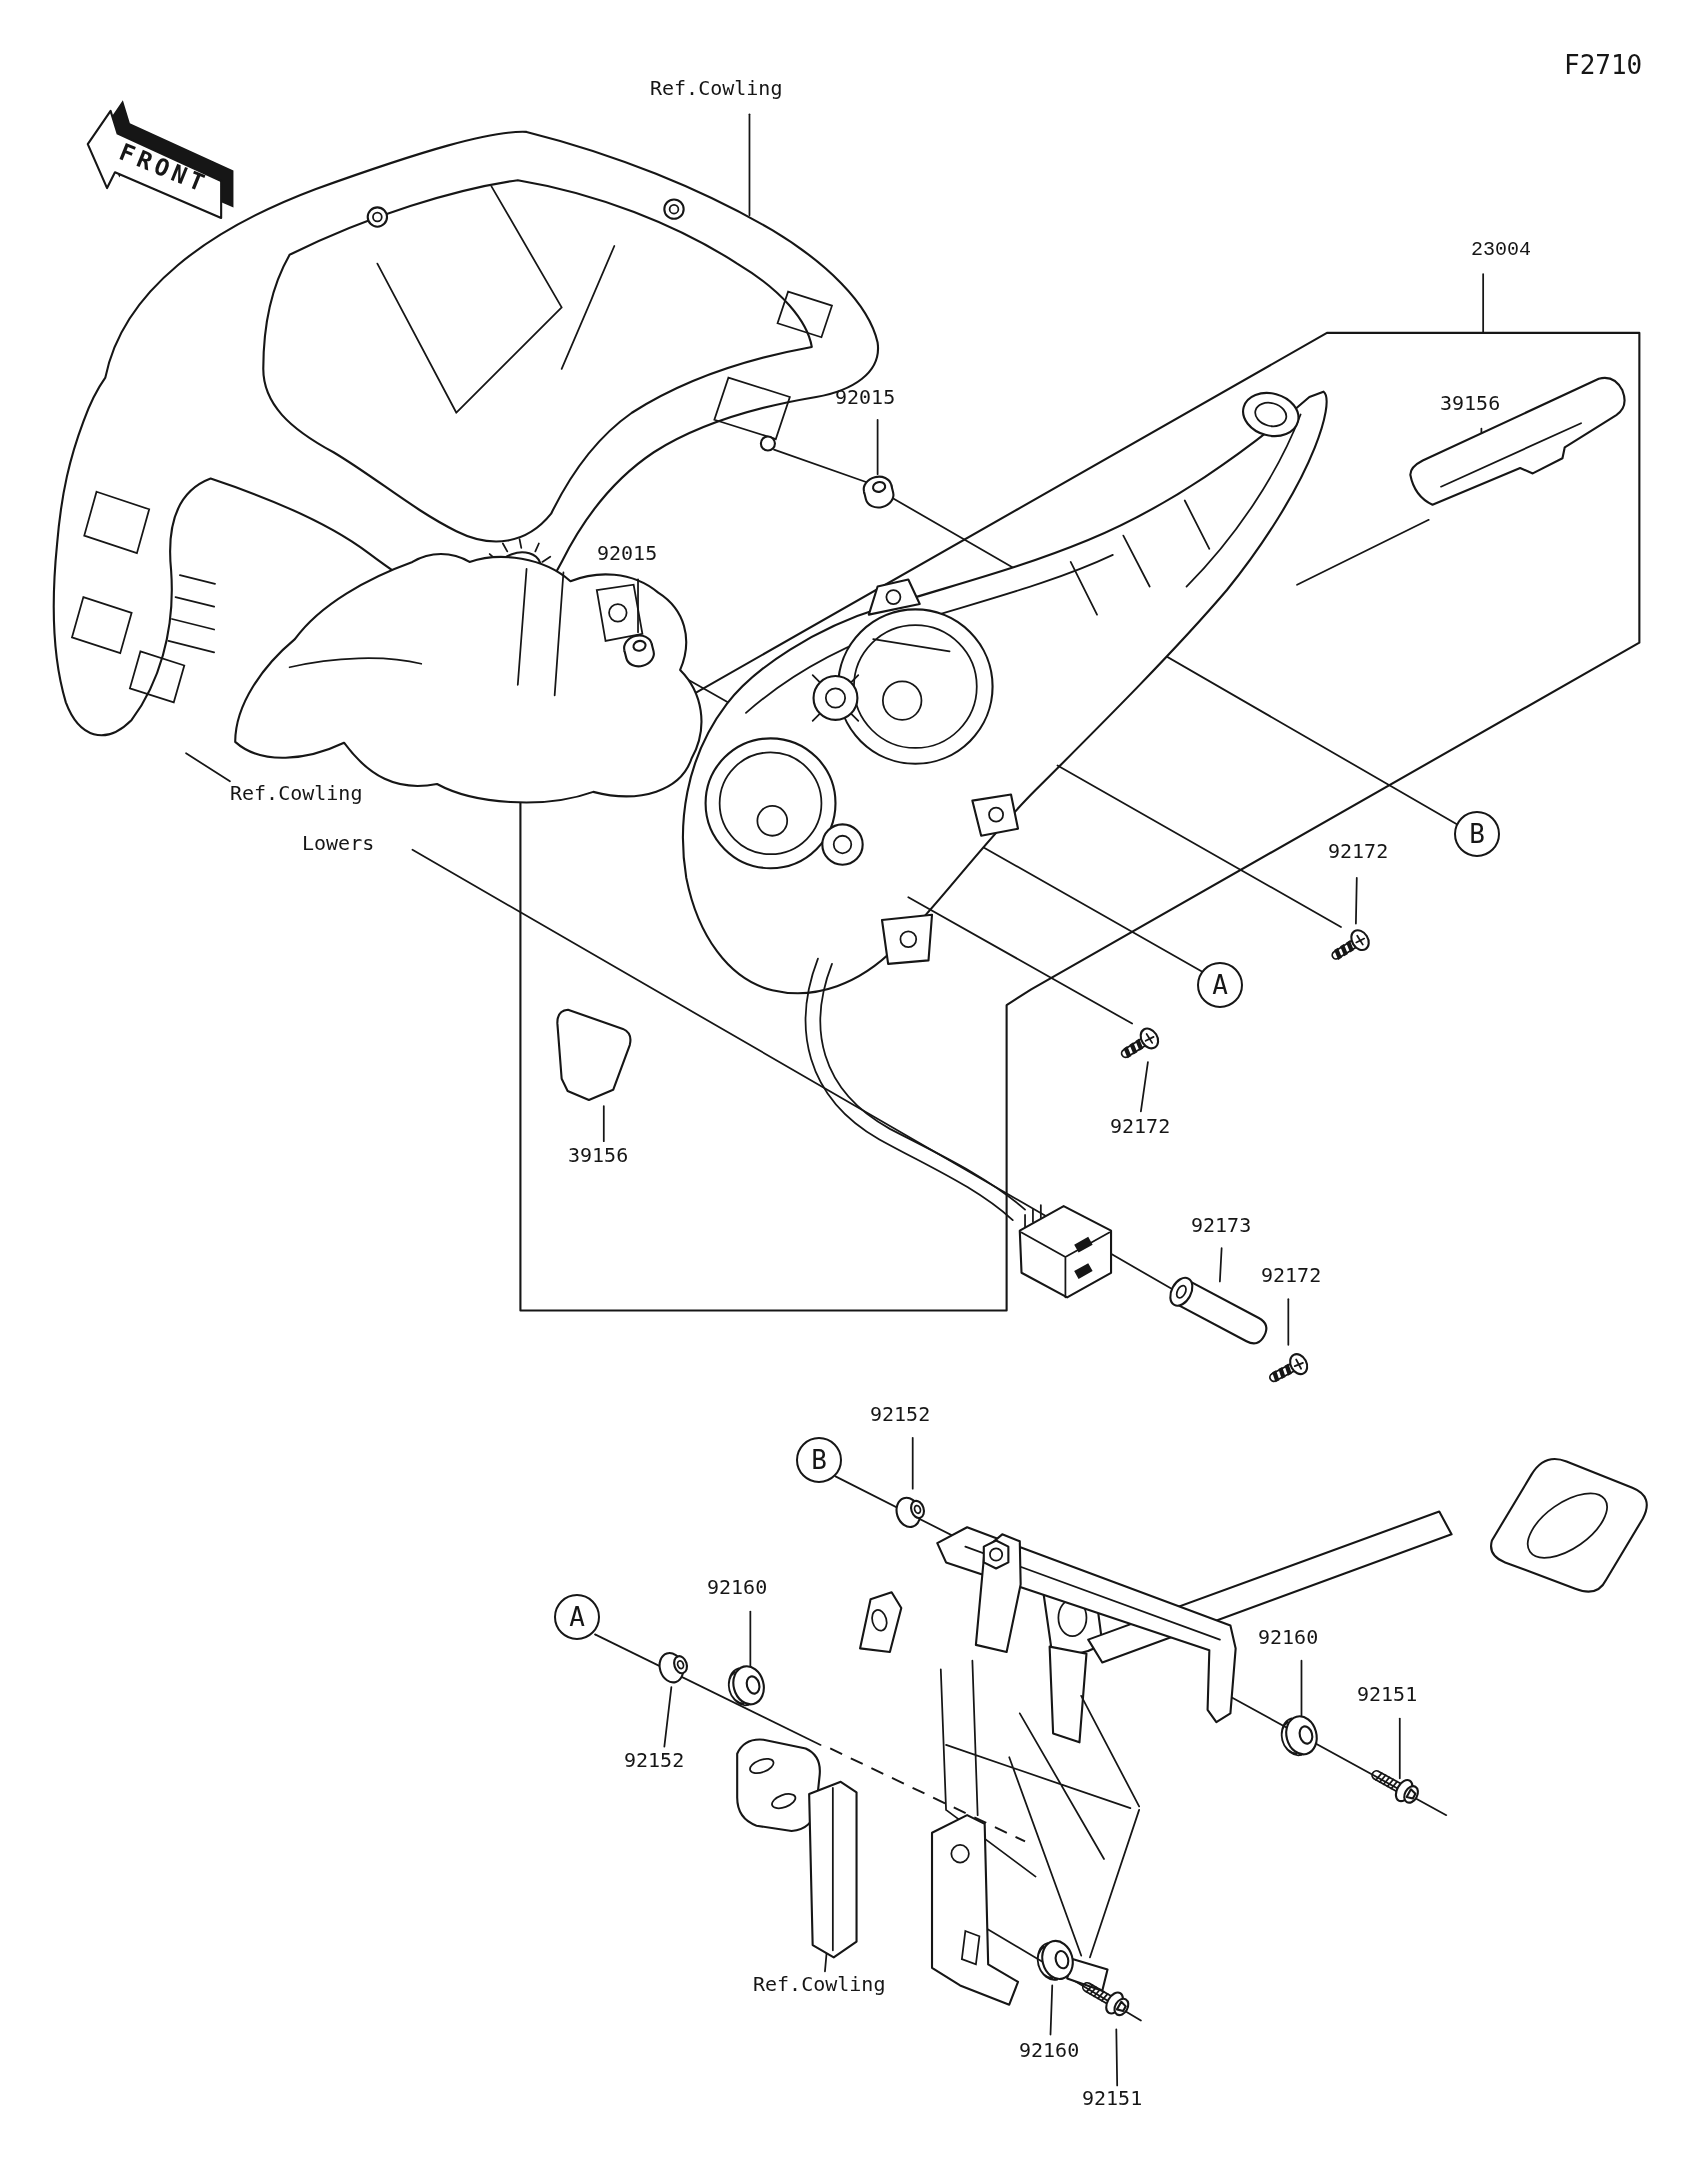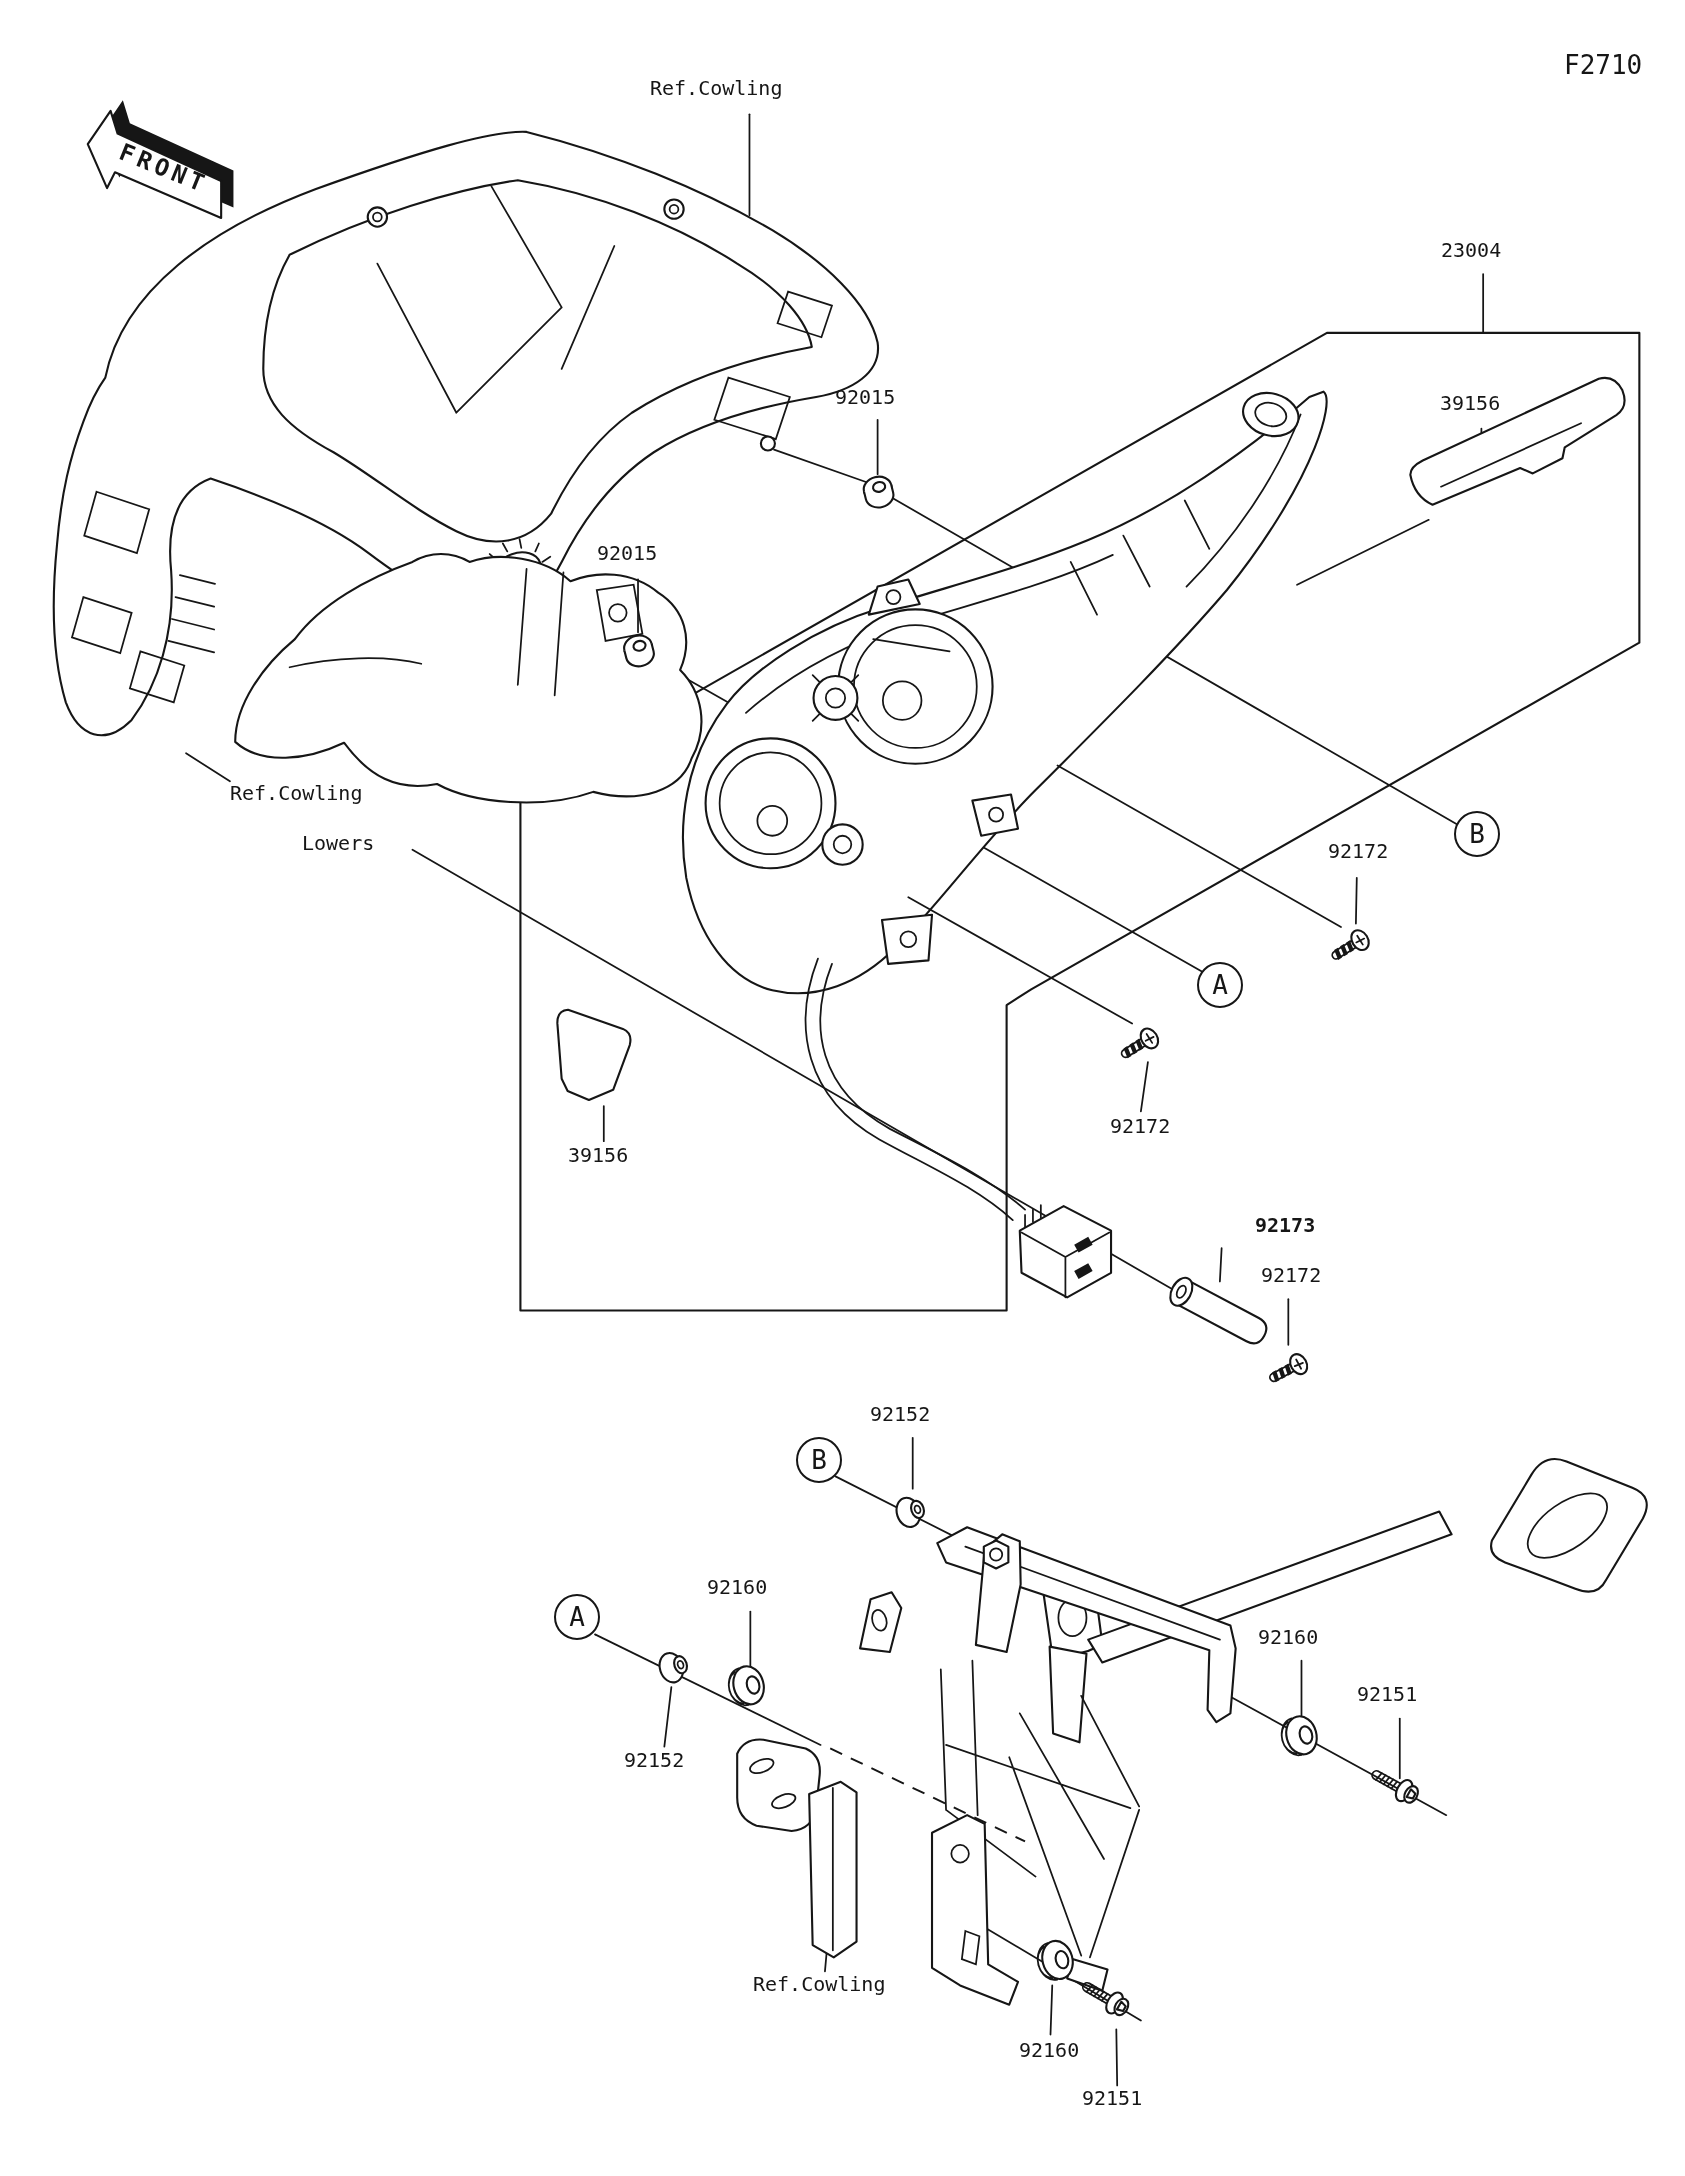--- a/index.html
+++ b/index.html
@@ -267,35 +267,35 @@
     <path class="k" d="M114 152 L140 114 L148 140 L266 194 L266 236 L145 184 L136 202 Z"></path>
     <path class="w" d="M100 164 L126 126 L134 152 L252 206 L252 248 L131 196 L122 214 Z"></path>
     <text class="front-txt" x="134" y="180" transform="rotate(22 134 180)">FRONT</text>
   </g>
 </svg>
 
 <div class="lbl code" style="left:1524px;top:51px;margin-left:40px;">F2710</div>
 
 <div class="lbl" style="left:650px;top:77px;">Ref.Cowling</div>
 
-<div class="lbl" style="left:1441px;top:239px;">23004</div>
+<div class="lbl" style="left:1471px;top:239px;font-family:Liberation Mono, monospace;">23004</div>
 <div class="lbl" style="left:1440px;top:392px;">39156</div>
 
 <div class="lbl" style="left:835px;top:386px;">92015</div>
 <div class="lbl" style="left:597px;top:542px;">92015</div>
 
 <div>
   <div class="lbl" style="left:230px;top:782px;">Ref.Cowling</div>
   <div class="lbl" style="left:302px;top:832px;">Lowers</div>
 </div>
 
 <div class="lbl" style="left:1328px;top:840px;">92172</div>
 <div class="lbl" style="left:1110px;top:1115px;">92172</div>
 <div class="lbl" style="left:568px;top:1144px;">39156</div>
-<div class="lbl" style="left:1255px;top:1214px;font-weight:bold;">92173</div>
+<div class="lbl" style="left:1191px;top:1214px;">92173</div>
 <div class="lbl" style="left:1261px;top:1264px;">92172</div>
 
 <div class="lbl" style="left:870px;top:1403px;">92152</div>
 <div class="lbl" style="left:707px;top:1576px;">92160</div>
 <div class="lbl" style="left:624px;top:1749px;">92152</div>
 <div class="lbl" style="left:1258px;top:1626px;">92160</div>
 <div class="lbl" style="left:1357px;top:1683px;">92151</div>
 
 <div class="lbl" style="left:753px;top:1973px;">Ref.Cowling</div>
 <div class="lbl" style="left:1019px;top:2039px;">92160</div>

